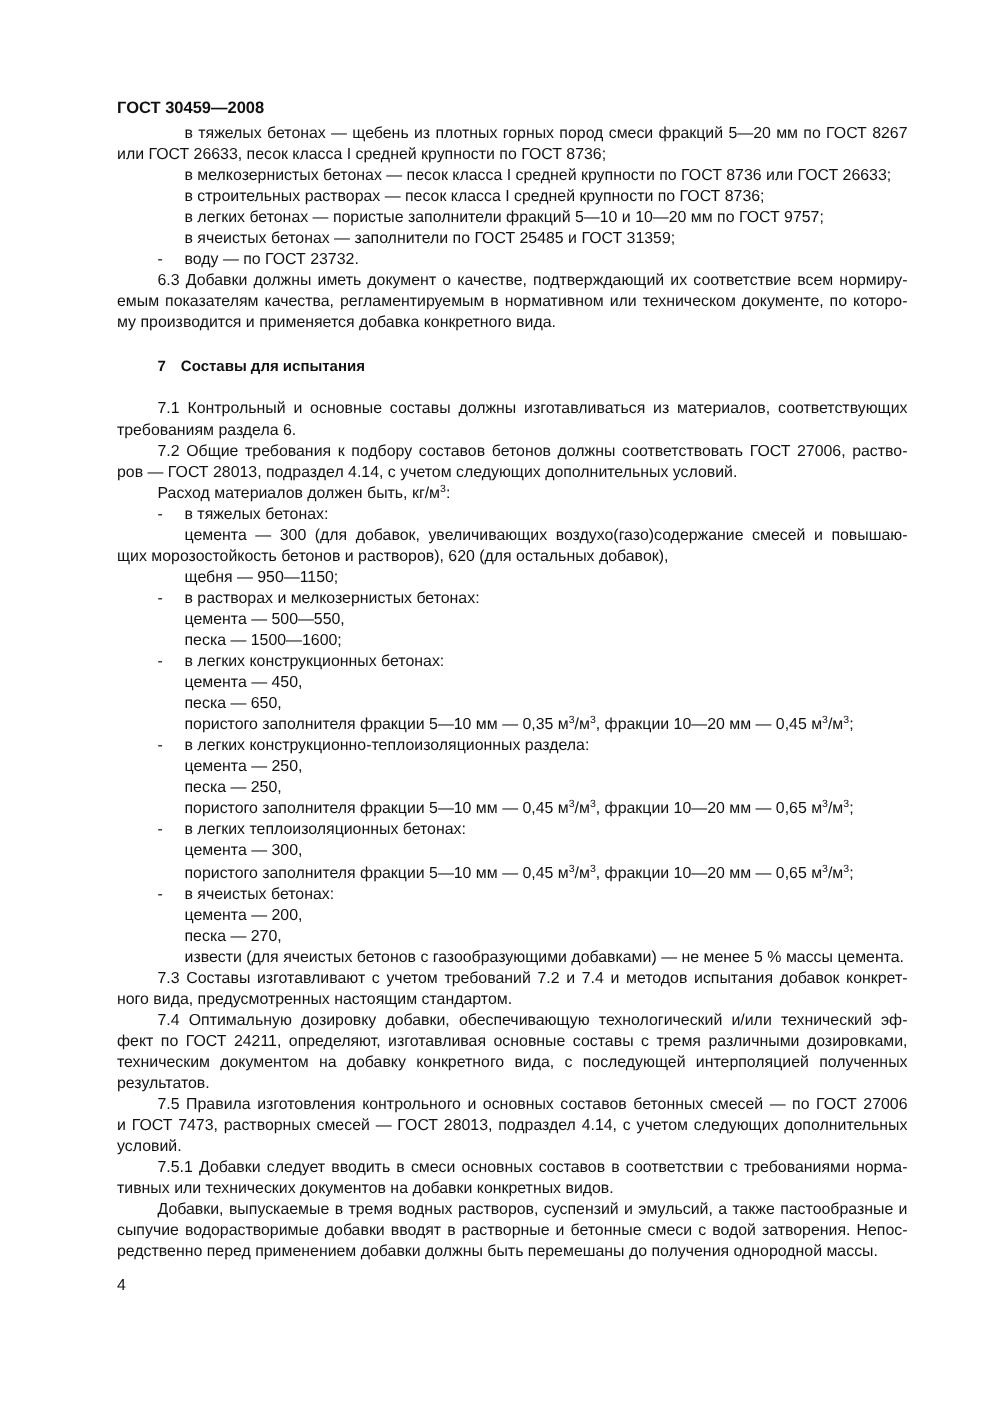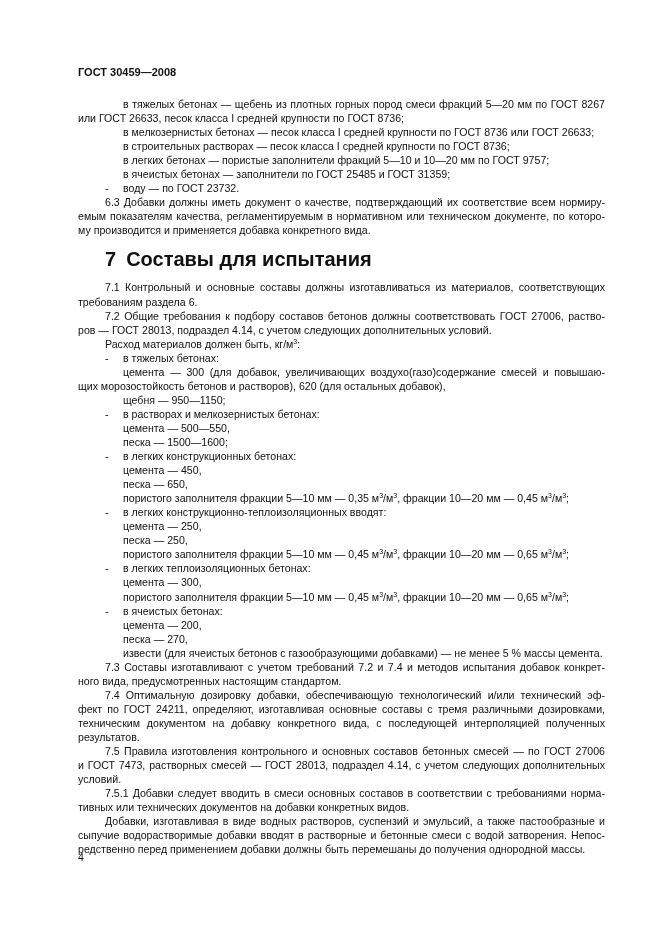--- a/index.html
+++ b/index.html
@@ -6,30 +6,30 @@
     body { width: 661px; height: 936px; position: relative; overflow: hidden; }
     .page {
       position: absolute; left: 0; top: 0; width: 661px; height: 936px;
       font-family: "Liberation Sans", sans-serif; color: #111; font-size: 10.6px;
     }
     .header {
       position: absolute; left: 78px; top: 66px;
       font-weight: bold; font-size: 11px;
     }
     .body {
-      position: absolute; left: 78px; top: 97px; width: 527px;
+      position: absolute; left: 78px; top: 82px; width: 527px;
       line-height: 14.05px;
     }
     .p { margin: 0; text-align: justify; text-align-last: left; }
     .ind1 { text-indent: 27px; }
     .ind2 { padding-left: 45px; }
     .dash { padding-left: 9px; }
     .dash::before { content: "-"; display: inline-block; width: 18px; }
     .section-title {
-      margin: 14px 0 12px 27px; font-weight: bold; font-size: 20px; line-height: 17px;
+      margin: 14px 0 12px 27px; font-weight: bold; font-size: 10px; line-height: 17px;
     }
     .section-title .num { margin-right: 10px; }
     sup { font-size: 7px; vertical-align: 4px; line-height: 0; }
     .pagenum { position: absolute; left: 78px; top: 851px; font-size: 10.6px; }
     .justify-full { text-align: justify; text-align-last: justify; }
   </style>
 </head>
 <body>
 
 <div class="page">
@@ -67,21 +67,21 @@
 
     <p class="p dash" style="padding-left:27px"><span>в растворах и мелкозернистых бетонах:</span></p>
     <p class="p ind2">цемента — 500—550,</p>
     <p class="p ind2">песка — 1500—1600;</p>
 
     <p class="p dash" style="padding-left:27px"><span>в легких конструкционных бетонах:</span></p>
     <p class="p ind2">цемента — 450,</p>
     <p class="p ind2">песка — 650,</p>
     <p class="p ind2"><span>пористого заполнителя фракции 5—10 мм — 0,35 м</span><sup>3</sup><span>/м</span><sup>3</sup><span>, фракции 10—20 мм — 0,45 м</span><sup>3</sup><span>/м</span><sup>3</sup><span>;</span></p>
 
-    <p class="p dash" style="padding-left:27px"><span>в легких конструкционно-теплоизоляционных вводят:</span></p>
+    <p class="p dash" style="padding-left:27px"><span>в легких конструкционно-теплоизоляционных раздела:</span></p>
     <p class="p ind2">цемента — 250,</p>
     <p class="p ind2">песка — 250,</p>
     <p class="p ind2"><span>пористого заполнителя фракции 5—10 мм — 0,45 м</span><sup>3</sup><span>/м</span><sup>3</sup><span>, фракции 10—20 мм — 0,65 м</span><sup>3</sup><span>/м</span><sup>3</sup><span>;</span></p>
 
     <p class="p dash" style="padding-left:27px"><span>в легких теплоизоляционных бетонах:</span></p>
     <p class="p ind2">цемента — 300,</p>
     <p class="p ind2"><span>пористого заполнителя фракции 5—10 мм — 0,45 м</span><sup>3</sup><span>/м</span><sup>3</sup><span>, фракции 10—20 мм — 0,65 м</span><sup>3</sup><span>/м</span><sup>3</sup><span>;</span></p>
 
     <p class="p dash" style="padding-left:27px"><span>в ячеистых бетонах:</span></p>
     <p class="p ind2">цемента — 200,</p>
@@ -96,19 +96,19 @@
     <p class="p justify-full">техническим документом на добавку конкретного вида, с последующей интерполяцией полученных</p>
     <p class="p">результатов.</p>
 
     <p class="p justify-full ind1">7.5 Правила изготовления контрольного и основных составов бетонных смесей — по ГОСТ 27006</p>
     <p class="p justify-full">и ГОСТ 7473, растворных смесей — ГОСТ 28013, подраздел 4.14, с учетом следующих дополнительных</p>
     <p class="p">условий.</p>
 
     <p class="p justify-full ind1">7.5.1 Добавки следует вводить в смеси основных составов в соответствии с требованиями норма-</p>
     <p class="p">тивных или технических документов на добавки конкретных видов.</p>
 
-    <p class="p justify-full ind1">Добавки, изготавливая в виде водных растворов, суспензий и эмульсий, а также пастообразные и</p>
+    <p class="p justify-full ind1">Добавки, выпускаемые в тремя водных растворов, суспензий и эмульсий, а также пастообразные и</p>
     <p class="p justify-full">сыпучие водорастворимые добавки вводят в растворные и бетонные смеси с водой затворения. Непос-</p>
     <p class="p">редственно перед применением добавки должны быть перемешаны до получения однородной массы.</p>
   </div>
 
   <div class="pagenum">4</div>
 </div>
 
 </body></html>

